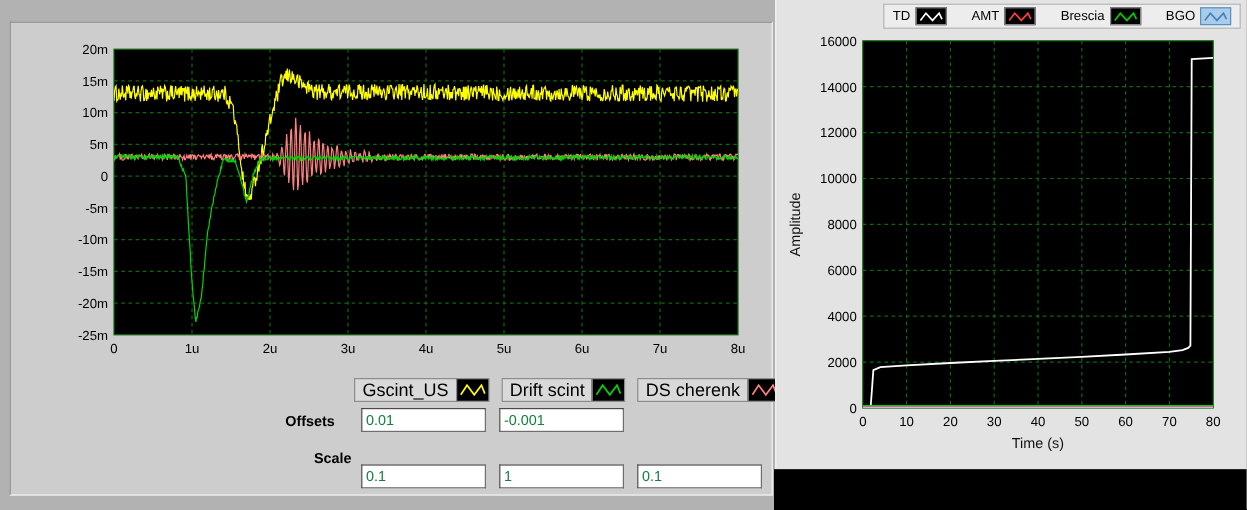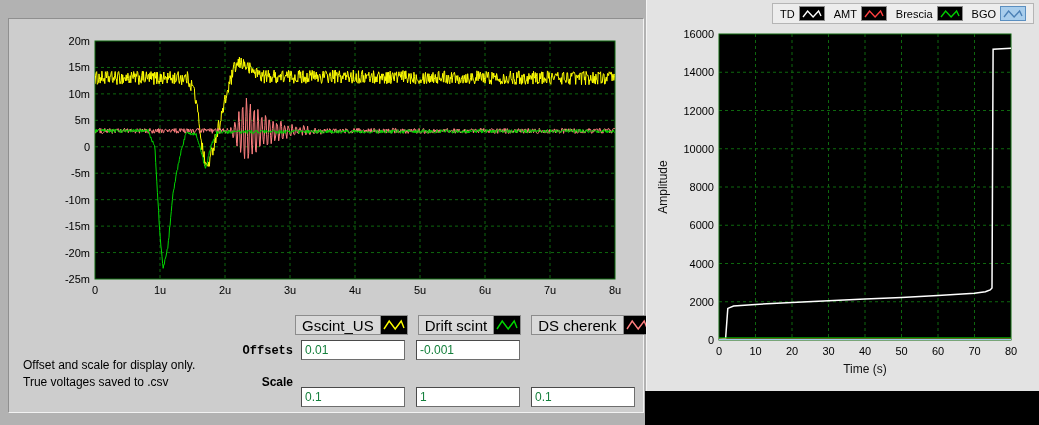--- a/index.html
+++ b/index.html
@@ -9,34 +9,34 @@
   
   .left-panel{position:absolute;left:8px;top:18px;width:636px;height:395px;background:#cdcdcd;
     border-top:1px solid #8f8f8f;border-left:1px solid #8f8f8f;
     border-right:1px solid #f2f2f2;border-bottom:1px solid #f2f2f2;box-sizing:border-box;}
   #chart0{position:absolute;left:12px;top:8px;}
   .legend-row{position:absolute;left:286px;top:296px;display:flex;gap:10px;}
   .legend-item{display:flex;align-items:stretch;border:1px solid #8c8c8c;background:#d9d9d9;height:18px;cursor:default;}
   .legend-label{padding:1px 6px;font-size:15px;color:#000;white-space:nowrap;}
   .legend-icon{width:26px;background:#000;border-left:1px solid #8c8c8c;display:flex;align-items:center;justify-content:center;}
   .row-label{position:absolute;width:70px;text-align:right;font-weight:bold;font-size:12px;color:#000;}
-  .offsets-label{left:214px;top:325px;font-family:Liberation Mono, monospace;}
+  .offsets-label{left:200px;top:325px;}
   .scale-label{left:214px;top:356px;}
   .inputs-row{position:absolute;display:flex;gap:11px;}
   .offsets-inputs{left:292px;top:321px;}
   .scale-inputs{left:292px;top:368px;}
   .lv-input{width:96px;height:16px;background:#fff;color:#15803d;font-family:"Liberation Sans",sans-serif;
     font-size:12px;border:1px solid #6e6e6e;border-top-color:#4a4a4a;border-left-color:#4a4a4a;padding:1px 3px;}
   .note{position:absolute;left:14px;top:338px;font-size:12px;line-height:17px;color:#000;}
 
   
   .right-panel{position:absolute;left:646px;top:0;width:393px;height:391px;background:#e3e3e3;
     border-left:1px solid #f4f4f4;box-sizing:border-box;}
   #chart1{position:absolute;left:8px;top:22px;}
-  .rlegend{position:absolute;top:3px;right:5px;display:flex;gap:3px;align-items:center;background:#ededed;
+  .rlegend{position:absolute;top:3px;right:5px;display:flex;gap:15px;align-items:center;background:#ededed;
     border:1px solid #b5b5b5;padding:1px 4px;height:17px;}
   .rlegend-item{display:flex;align-items:center;gap:4px;padding:0 3px;cursor:default;}
   .rlegend-label{font-size:11px;color:#000;white-space:nowrap;}
   .rlegend-icon{width:24px;height:13px;background:#000;border:1px solid #8a8a8a;display:flex;align-items:center;justify-content:center;}
   .rlegend-item.selected .rlegend-icon{background:#a8cdec;border-color:#5b8fc0;}
 
   .black-strip{position:absolute;left:645px;top:391px;width:394px;height:34px;background:#000;}
 
   svg text{font-family:"Liberation Sans",sans-serif;}
 </style>
@@ -126,24 +126,20 @@
         <input class="lv-input" type="text" value="-0.001" style="">
       </div>
 
     <div class="row-label scale-label">Scale</div>
     <div class="inputs-row scale-inputs">
         <input class="lv-input" type="text" value="0.1" style="">
         <input class="lv-input" type="text" value="1" style="">
         <input class="lv-input" type="text" value="0.1" style="">
       </div>
 
-    <div class="note">
-      <div>Offset and scale for display only.</div>
-      <div>True voltages saved to .csv</div>
-    </div>
   </div>
 
   <div class="right-panel">
     <div class="rlegend">
         <div class="rlegend-item">
           <span class="rlegend-label">TD</span>
           <span class="rlegend-icon">
             <svg width="22" height="12">
               <polyline points="2,9 6.6,3 12.100000000000001,9 17.6,3 20,8" fill="none" stroke="#ffffff" stroke-width="1.4"></polyline>
             </svg>

